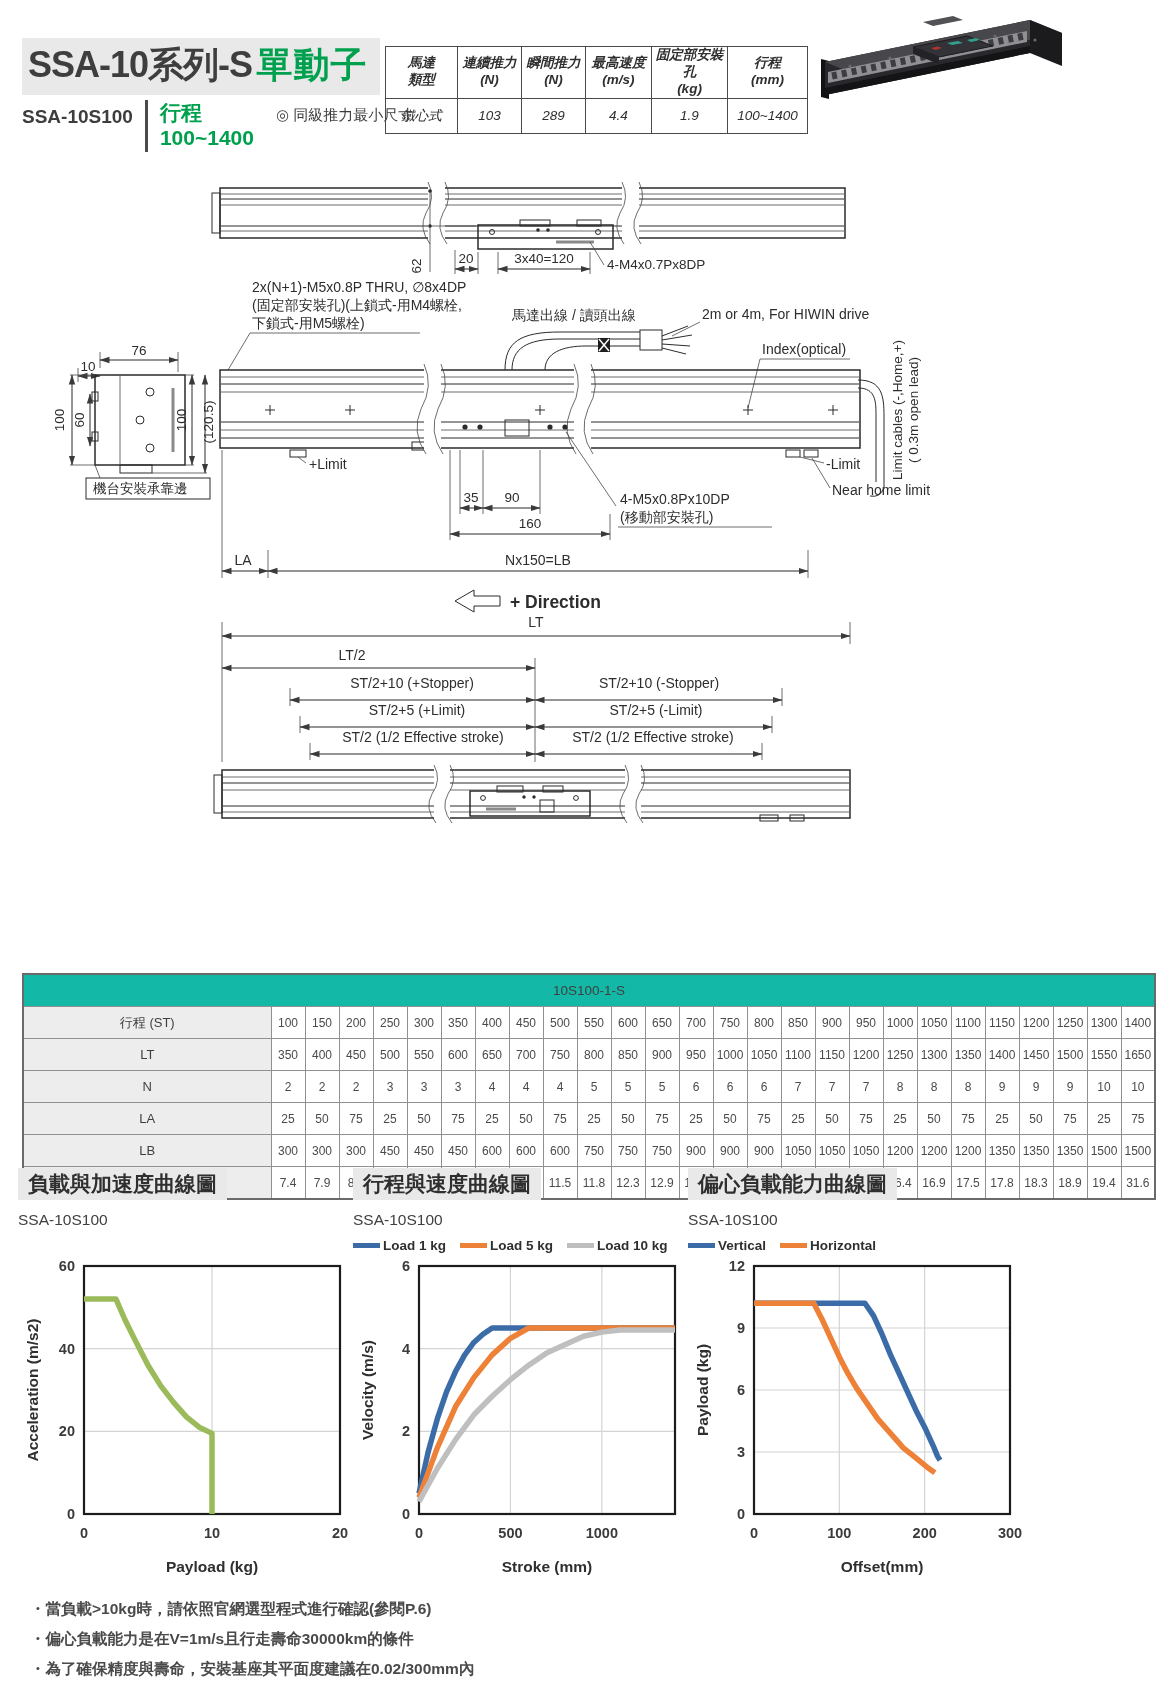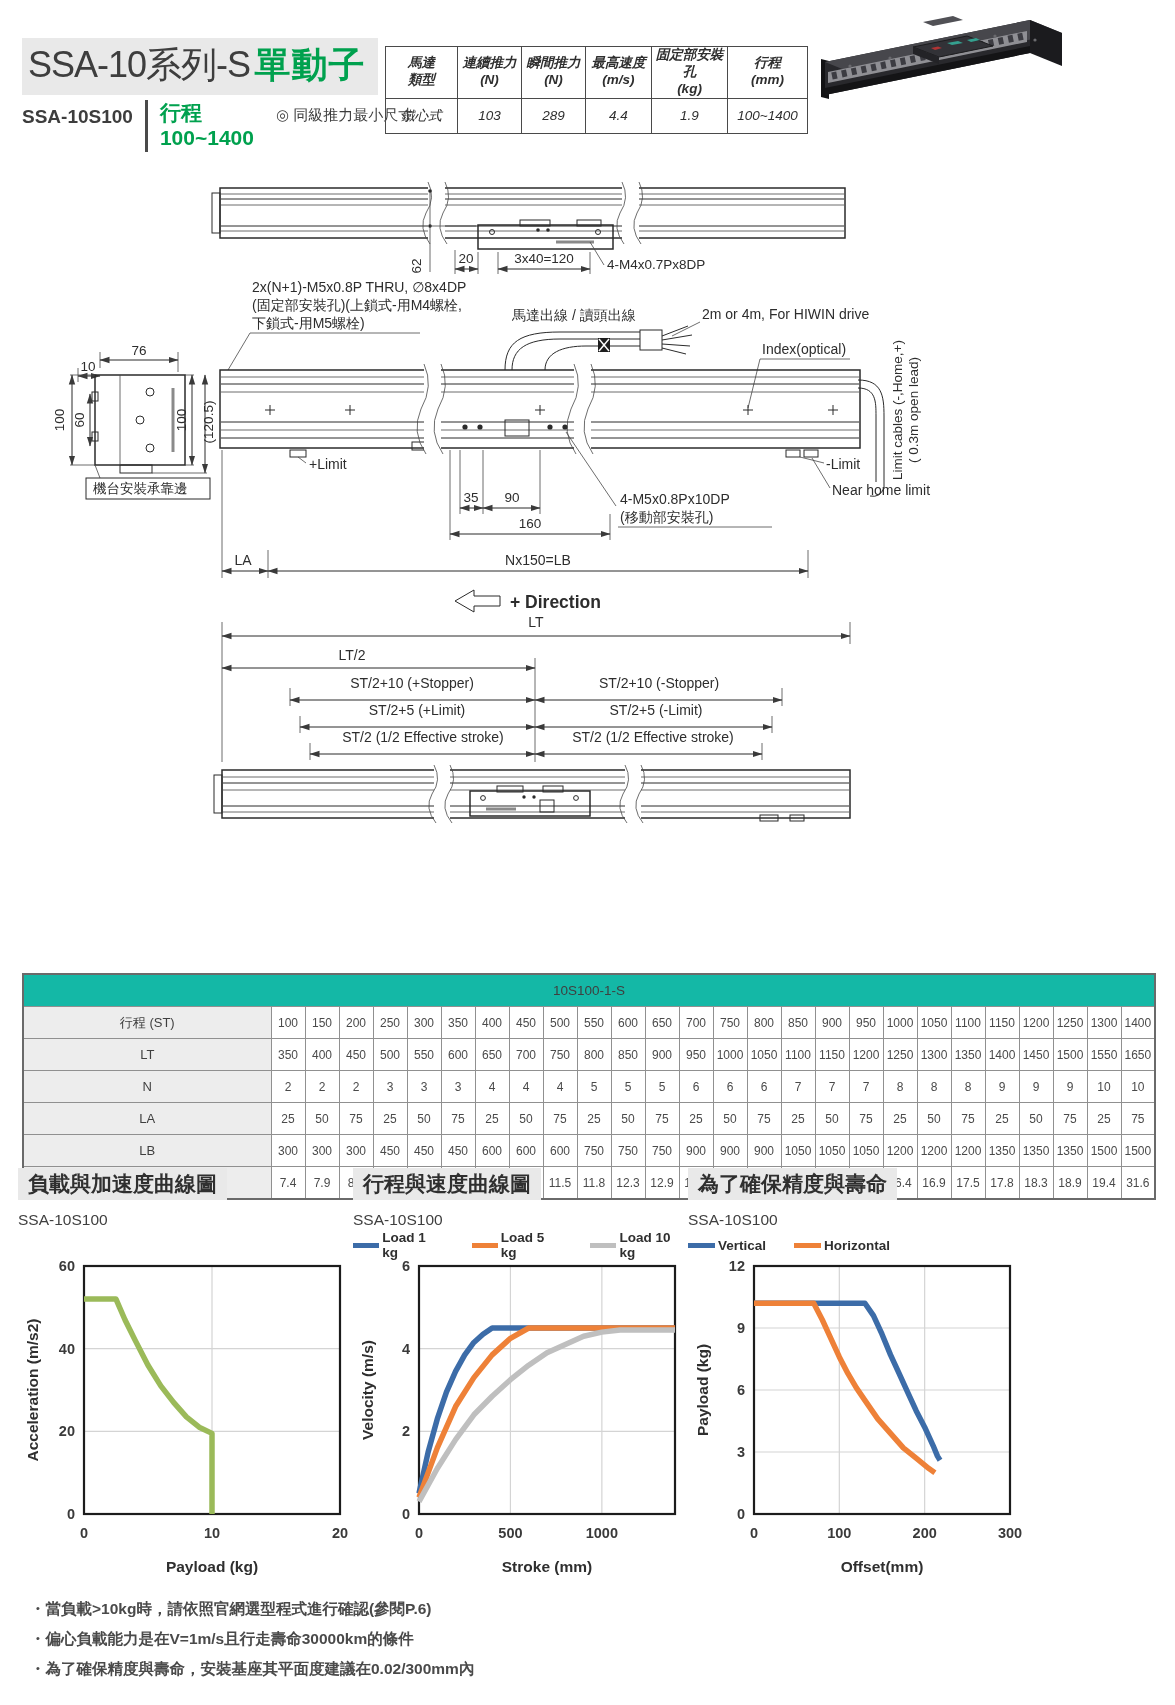--- a/index.html
+++ b/index.html
@@ -2,21 +2,21 @@
 <html><head>
 <meta charset="utf-8">
 <style>
   html,body{margin:0;padding:0;background:#fff;}
   body{font-family:"Liberation Sans","DejaVu Sans",sans-serif;color:#333;}
   .page{position:relative;width:1175px;height:1705px;background:#fff;overflow:hidden;}
 
   
   .title-wrap{position:absolute;left:22px;top:38px;}
   .title-box{display:inline-block;background:#e9e9e9;padding:3px 12px 5px 6px;}
-  .title-main{font-size:36px;font-weight:400;color:#3e3e3e;letter-spacing:-1px;}
+  .title-main{font-size:36px;font-weight:700;color:#3e3e3e;letter-spacing:-1px;}
   .title-accent{font-size:36px;font-weight:600;letter-spacing:1px;}
   .model-row{position:absolute;left:22px;top:100px;display:flex;align-items:flex-start;}
   .model-name{font-size:19px;font-weight:bold;color:#3d3d3d;margin-top:6px;}
   .model-divider{width:3px;height:52px;background:#4a4a4a;margin:0 12px;}
   .stroke-col{display:flex;flex-direction:column;line-height:1.2;}
   .stroke-label{font-size:21px;font-weight:bold;}
   .stroke-range{font-size:21px;font-weight:bold;}
   .badge{font-size:15px;color:#3d3d3d;margin-left:22px;margin-top:6px;font-weight:normal;}
 
   .spec-table{position:absolute;left:385px;top:46px;border-collapse:collapse;table-layout:fixed;font-style:italic;}
@@ -40,21 +40,21 @@
   .dim-table th,.dim-table td{border:1px solid #909090;text-align:center;vertical-align:middle;height:29px;}
   .dim-table .tbl-title{background:#14b8a6;font-size:13.5px;font-weight:normal;color:#3f3f3f;}
   .dim-table tbody th{background:#ededed;font-size:13px;font-weight:normal;color:#3f3f3f;}
   .dim-table tbody td{font-size:12px;color:#4a4a4a;padding:0;}
 
   
   .charts{position:absolute;left:18px;top:1168px;display:flex;}
   .chart-block{width:335px;display:flex;flex-direction:column;align-items:flex-start;}
   .chart-title-box{display:inline-block;background:#e9e9e9;padding:2px 10px;font-size:21px;font-weight:bold;color:#2f2f2f;}
   .chart-subtitle{font-size:15.5px;color:#3f3f3f;margin-top:11px;}
-  .chart-legend{height:22px;margin-top:5px;display:flex;align-items:center;gap:28px;}
+  .chart-legend{height:22px;margin-top:5px;display:flex;align-items:center;gap:14px;}
   .lg-item{display:flex;align-items:center;gap:3px;font-size:13.5px;color:#2f2f2f;font-weight:bold;}
   .lg-swatch{display:inline-block;width:27px;height:5px;}
   .ctick{font-size:14.5px;fill:#3a3a3a;font-weight:bold;}
   .caxis{font-size:15.5px;fill:#2f2f2f;font-weight:bold;}
 
   
   .notes{position:absolute;left:30px;top:1594px;}
   .note-line{font-size:15.5px;font-weight:bold;color:#4a4a4a;line-height:1.95;}
 </style>
 </head>
@@ -656,21 +656,21 @@
             <text x="57" y="97.66666666666669" text-anchor="end" class="ctick">4</text>
             <text x="57" y="15" text-anchor="end" class="ctick">6</text>
             <text x="66" y="282" text-anchor="middle" class="ctick">0</text>
             <text x="157.42857142857144" y="282" text-anchor="middle" class="ctick">500</text>
             <text x="248.85714285714286" y="282" text-anchor="middle" class="ctick">1000</text>
             <text x="20" y="134" text-anchor="middle" class="caxis" transform="rotate(-90 20 134)">Velocity (m/s)</text>
             <text x="194" y="316" text-anchor="middle" class="caxis">Stroke (mm)</text>
           </svg></div>
     </div>
     <div class="chart-block">
-      <span class="chart-title-box">為了確保精度與壽命</span>
+      <span class="chart-title-box">偏心負載能力曲線圖</span>
       <span class="chart-subtitle">SSA-10S100</span>
       <div class="chart-legend">
           <span class="lg-item">
             <span class="lg-swatch" style="background: rgb(60, 108, 168);"></span>
             <span>Vertical</span>
           </span>
           <span class="lg-item">
             <span class="lg-swatch" style="background: rgb(238, 129, 56);"></span>
             <span>Horizontal</span>
           </span>

